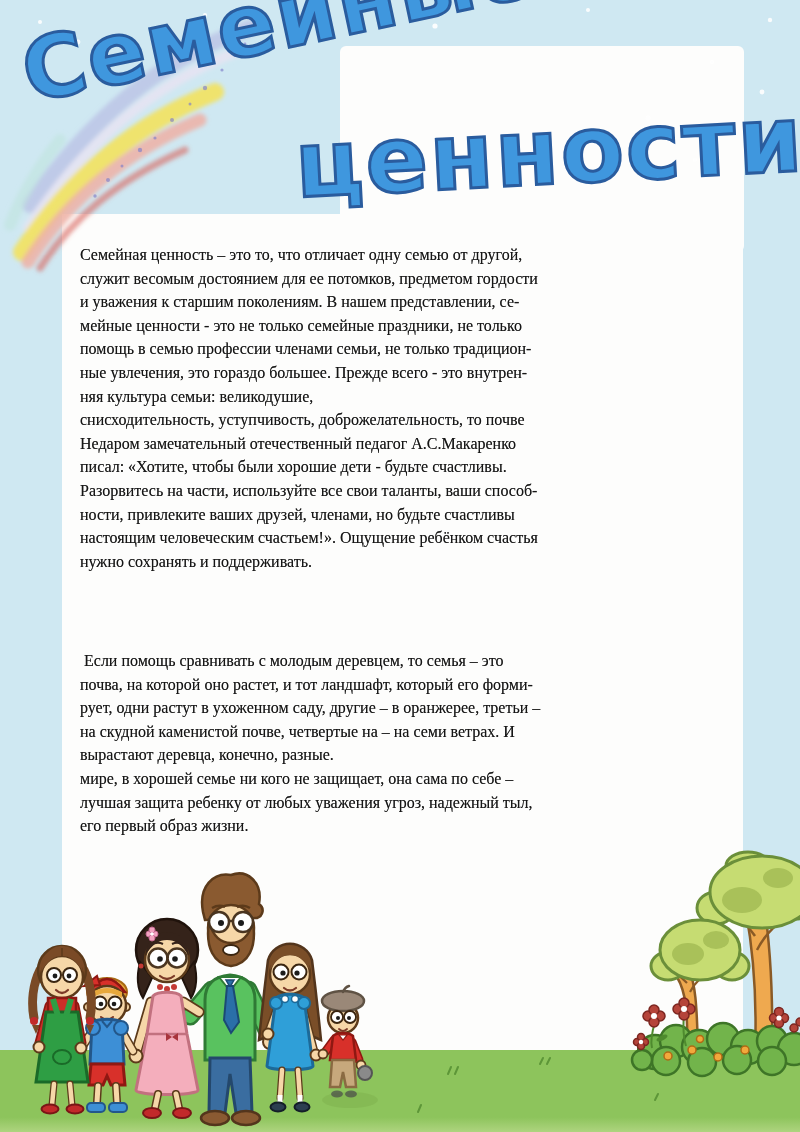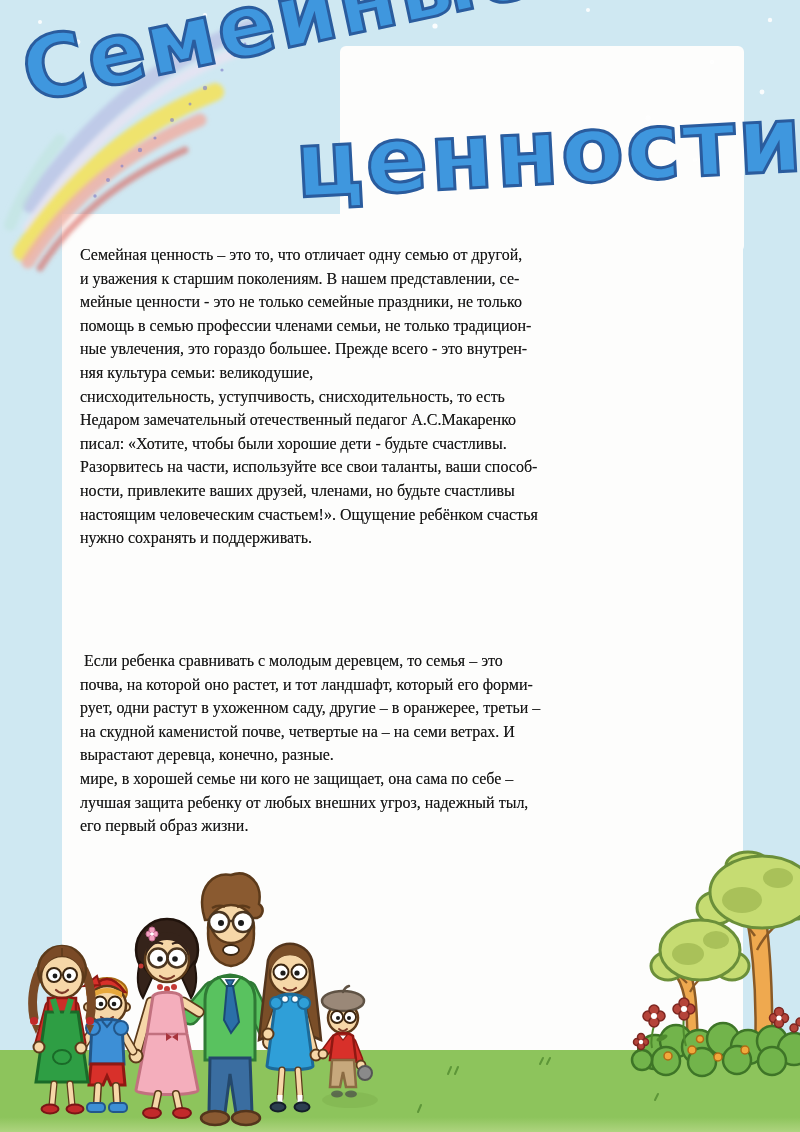--- a/index.html
+++ b/index.html
@@ -82,41 +82,42 @@
         <circle cx="40" cy="22" r="2"></circle>
       <circle cx="770" cy="20" r="2.2"></circle>
     </g>
   </svg>
 
   <div class="title-line title-1">Семейные</div>
   <div class="title-line title-2">ценности</div>
 
   <div class="body-block p1">
       <div class="text-line">Семейная ценность – это то, что отличает одну семью от другой,</div>
+      <div class="text-line">служит весомым достоянием для ее потомков, предметом гордости</div>
       <div class="text-line">и уважения к старшим поколениям. В нашем представлении, се-</div>
       <div class="text-line">мейные ценности - это не только семейные праздники, не только</div>
       <div class="text-line">помощь в семью профессии членами семьи, не только традицион-</div>
       <div class="text-line">ные увлечения, это гораздо большее. Прежде всего - это внутрен-</div>
       <div class="text-line">няя культура семьи: великодушие,</div>
-      <div class="text-line">снисходительность, уступчивость, снисходительность, то есть</div>
+      <div class="text-line">снисходительность, уступчивость, доброжелательность, то почве</div>
       <div class="text-line">Недаром замечательный отечественный педагог А.С.Макаренко</div>
       <div class="text-line">писал: «Хотите, чтобы были хорошие дети - будьте счастливы.</div>
       <div class="text-line">Разорвитесь на части, используйте все свои таланты, ваши способ-</div>
       <div class="text-line">ности, привлеките ваших друзей, членами, но будьте счастливы</div>
       <div class="text-line">настоящим человеческим счастьем!». Ощущение ребёнком счастья</div>
       <div class="text-line">нужно сохранять и поддерживать.</div>
     </div>
   <div class="body-block p2">
-      <div class="text-line"> Если ребенка сравнивать с молодым деревцем, то семья – это</div>
+      <div class="text-line"> Если помощь сравнивать с молодым деревцем, то семья – это</div>
       <div class="text-line">почва, на которой оно растет, и тот ландшафт, который его форми-</div>
       <div class="text-line">рует, одни растут в ухоженном саду, другие – в оранжерее, третьи –</div>
       <div class="text-line">на скудной каменистой почве, четвертые на – на семи ветрах. И</div>
       <div class="text-line">вырастают деревца, конечно, разные.</div>
       <div class="text-line">мире, в хорошей семье ни кого не защищает, она сама по себе –</div>
-      <div class="text-line">лучшая защита ребенку от любых внешних угроз, надежный тыл,</div>
+      <div class="text-line">лучшая защита ребенку от любых уважения угроз, надежный тыл,</div>
       <div class="text-line">его первый образ жизни.</div>
     </div>
 
   <svg class="abs-svg scene-svg" viewBox="0 0 800 282">
 
     <g>
       <path d="M755,204 C757,150 753,100 746,62 L764,54 C771,100 773,150 772,204 Z" fill="#efa94f" stroke="#8a5a26" stroke-width="2.5"></path>
       <path d="M757,100 C765,84 776,74 788,67" fill="none" stroke="#8a5a26" stroke-width="2.5"></path>
       <path d="M755,86 C747,74 738,66 727,60" fill="none" stroke="#8a5a26" stroke-width="2.5"></path>
       <ellipse cx="716" cy="58" rx="19" ry="16" fill="#c6dc72" stroke="#6b8f3a" stroke-width="3"></ellipse>

